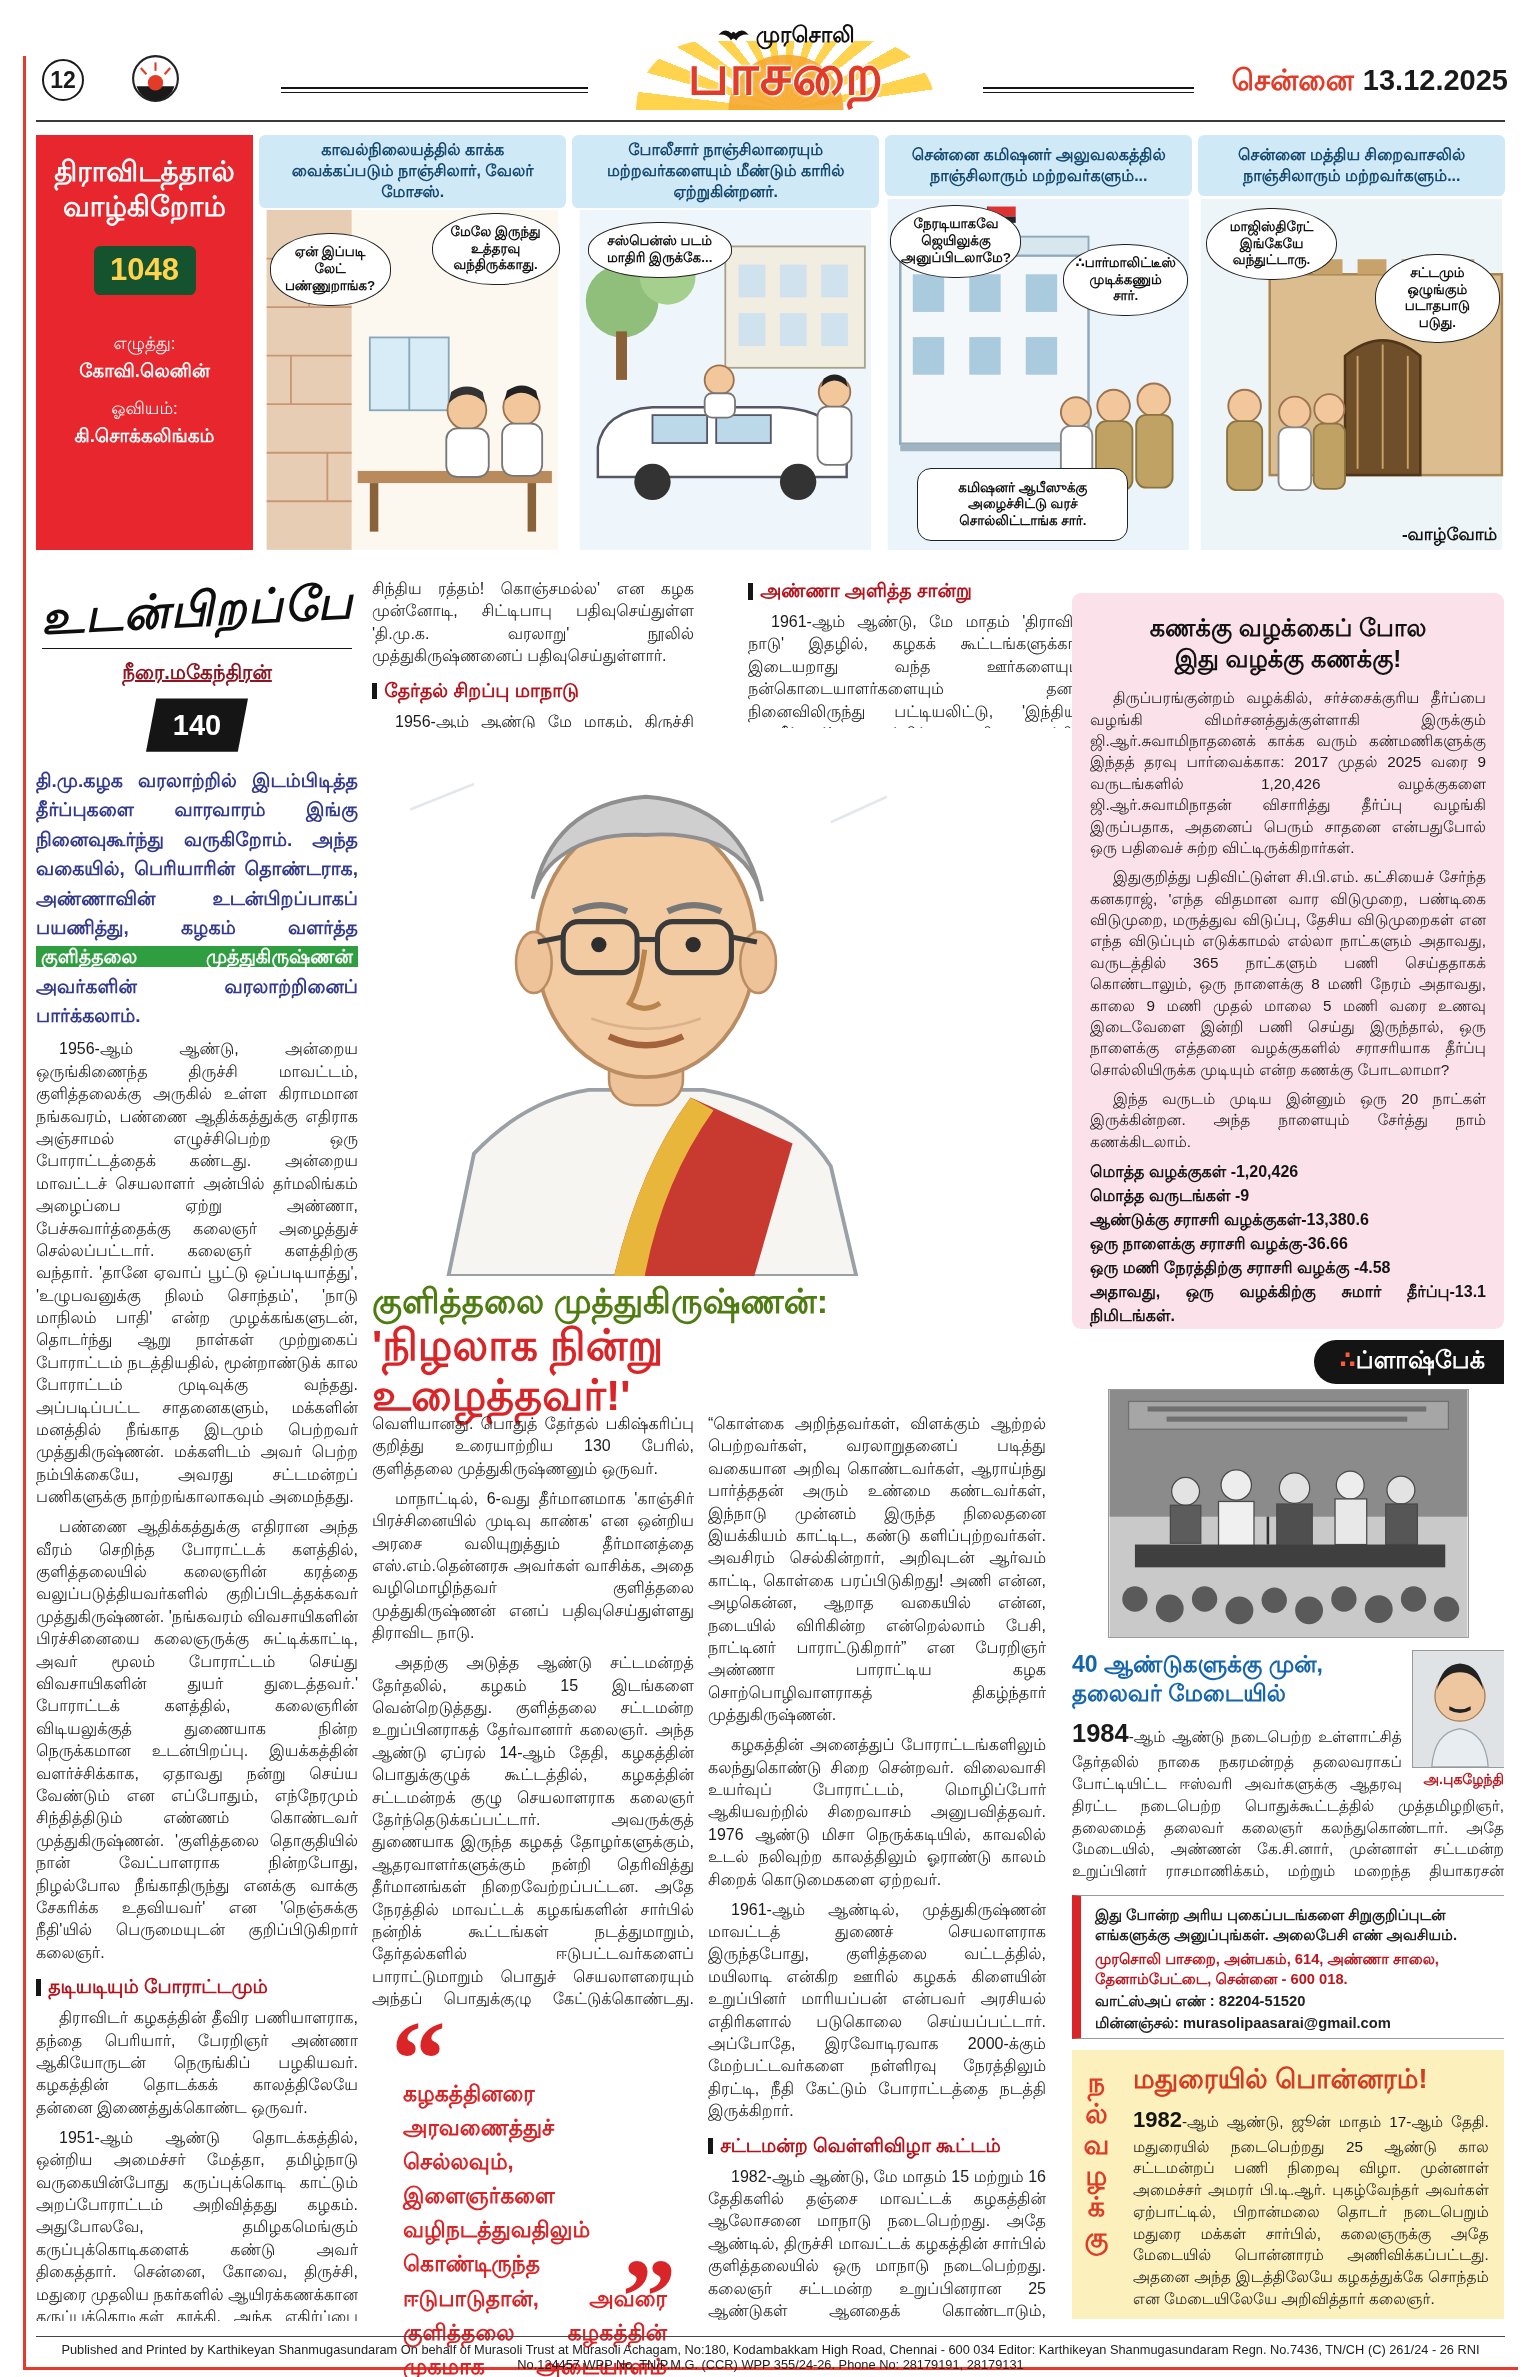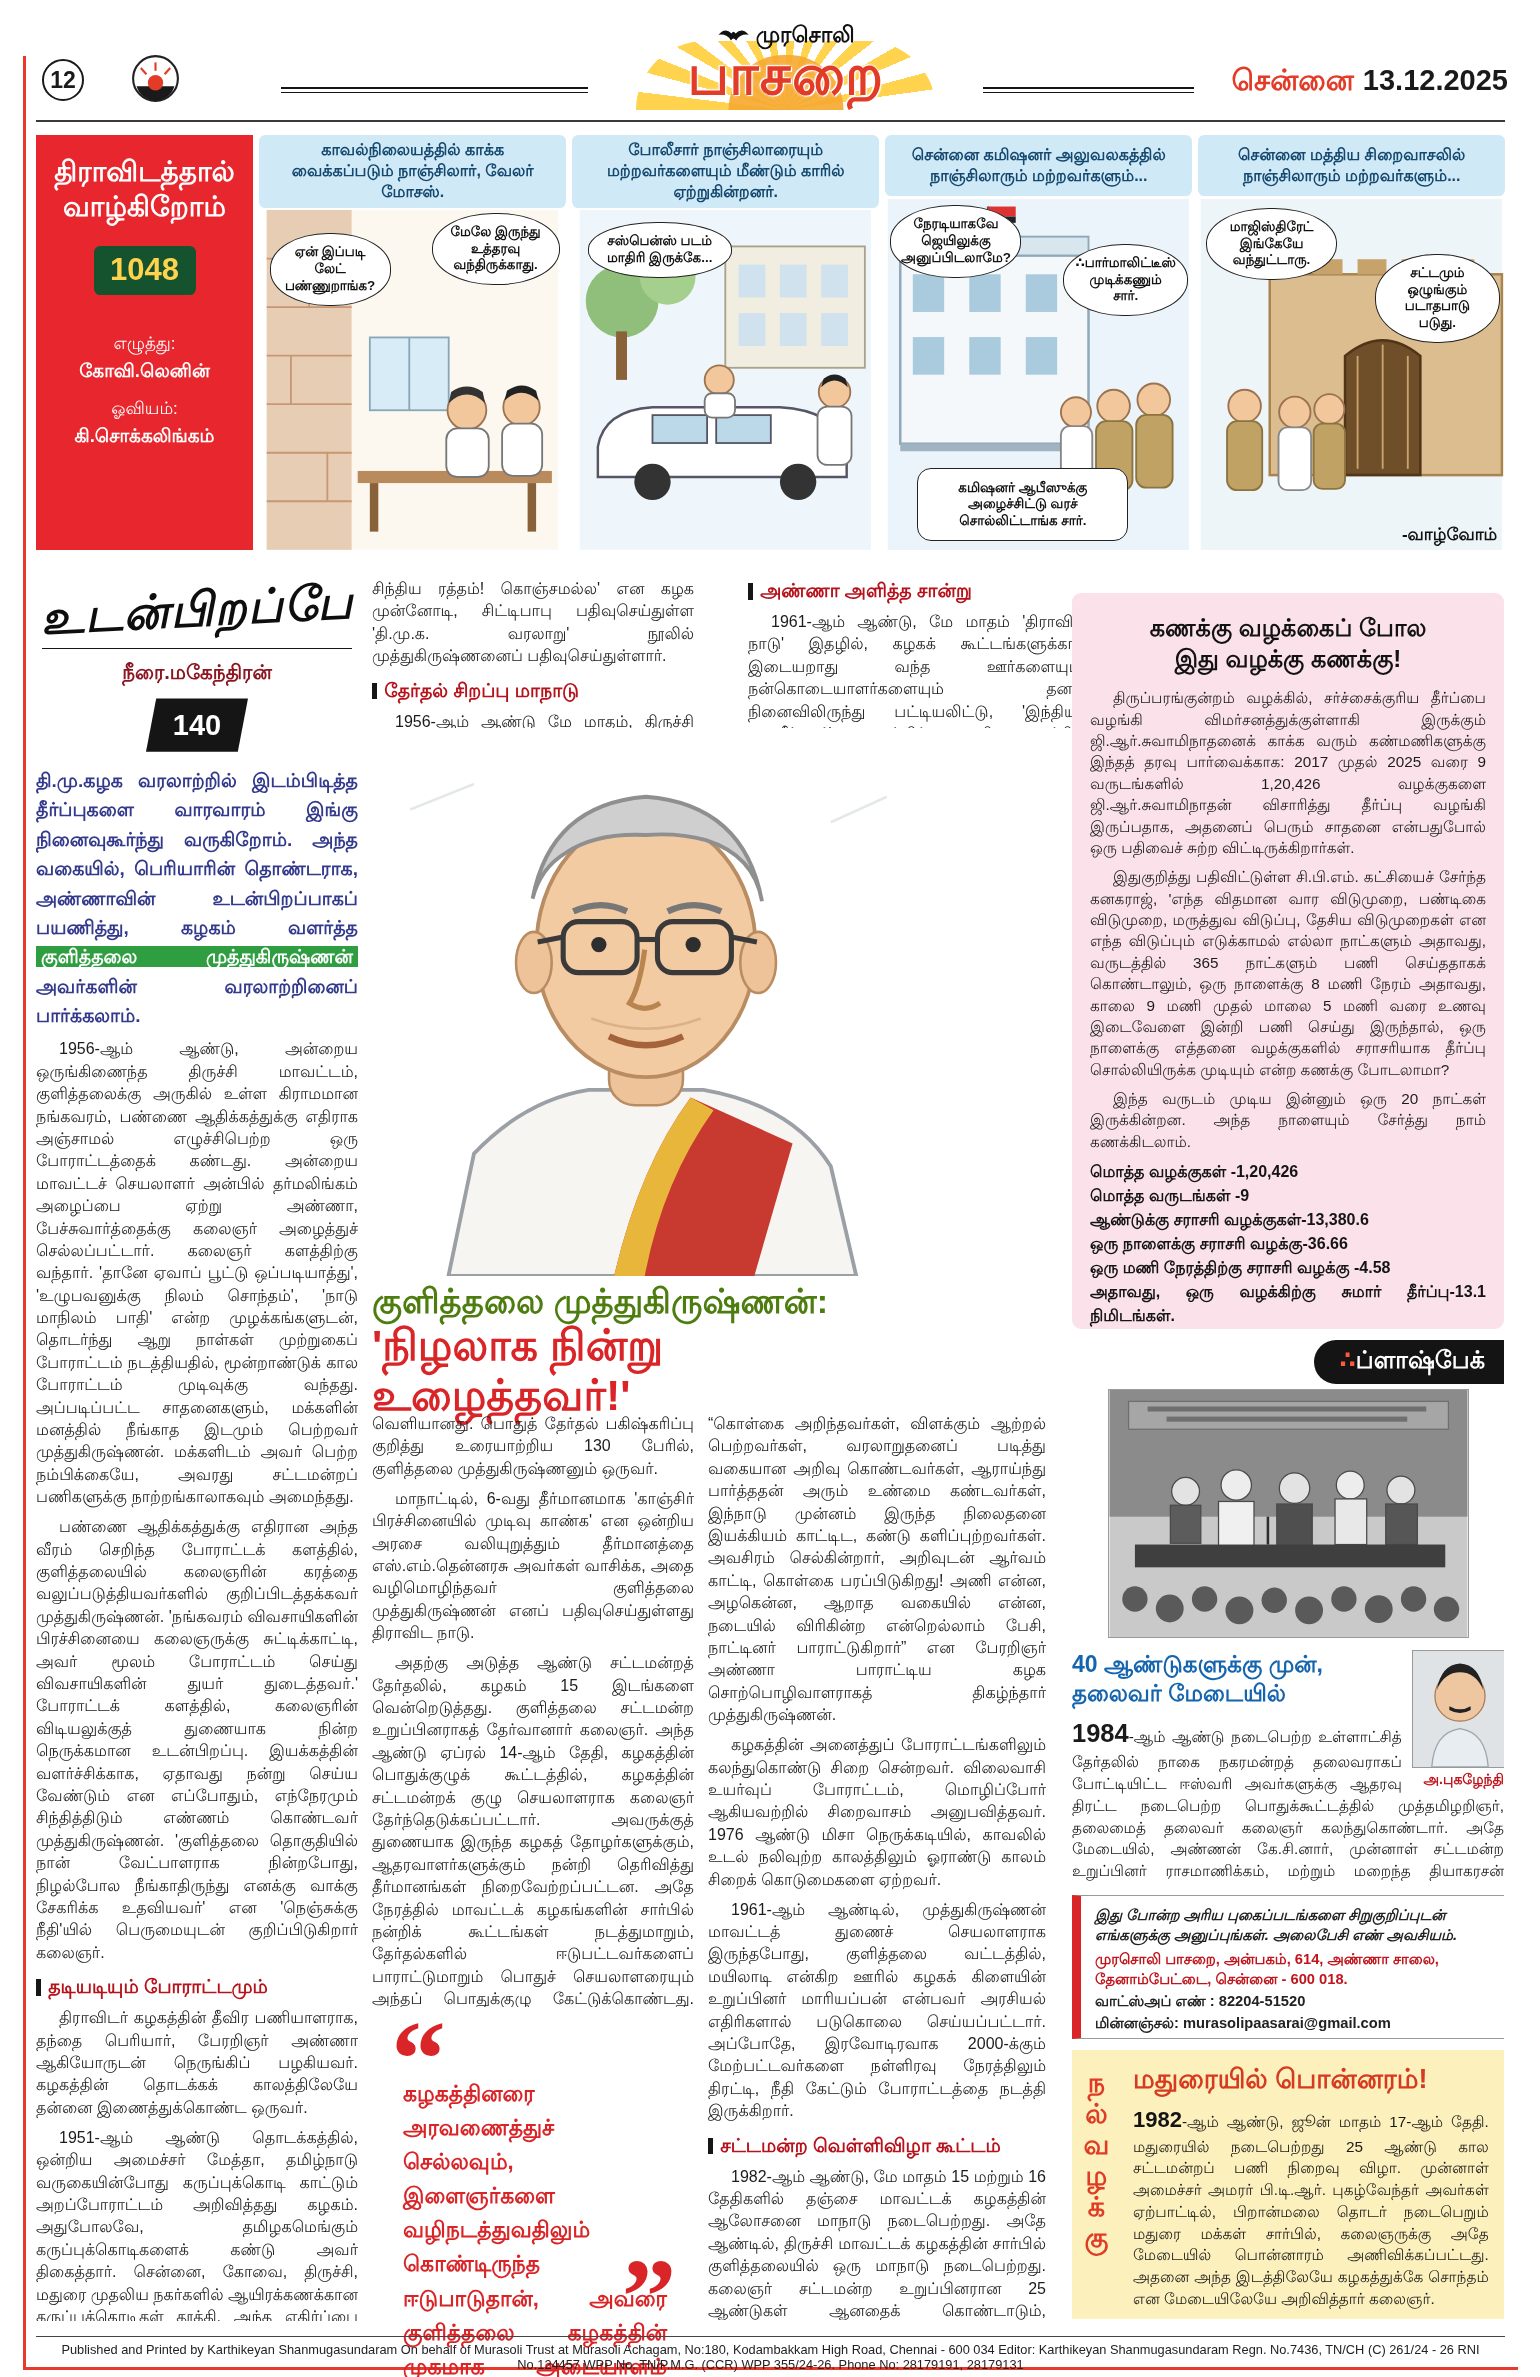--- a/index.html
+++ b/index.html
@@ -52,21 +52,21 @@
   .body-text { font-size:16px; line-height:1.4; text-align:justify; color:#1c1c1c; }
   .body-text p { margin-bottom:7.7px; text-indent:23px; }
   .body-text p.noindent { text-indent:0; }
   .sec-head { color:#b5121b; font-weight:bold; font-size:19px; margin:10.2px 0 6.4px; display:flex; align-items:center; }
   .sec-head::before { content:""; display:inline-block; width:4.5px; height:16.6px; background:#161616; margin-right:7.7px; }
 
   
   .udp-title { font-family:"Liberation Serif","DejaVu Serif",serif; font-style:italic; font-weight:bold;
                font-size:47px; transform:rotate(-3deg); letter-spacing:1.3px; color:#0e0e0e; text-align:center; }
   .udp-underline { border-bottom:1.9px solid #161616; margin:3.8px 6.4px 9px; }
-  .udp-author { text-align:center; color:#8c1621; font-weight:bold; font-size:20px; }
+  .udp-author { text-align:center; color:#8c1621; font-weight:bold; font-size:20px;text-decoration:underline; }
   .udp-badge { width:102px; background:#151515; color:#fff; font-size:29px; font-weight:bold; text-align:center;
                padding:6.4px 0; margin:12.8px auto 14px; clip-path:polygon(10% 0,100% 0,90% 100%,0 100%); }
   .intro { font-size:19px; font-weight:bold; color:#333a8c; line-height:1.55; text-align:justify; margin-bottom:12.8px; }
   .intro .hl { background:#2f9e41; color:#fff; padding:0 5.1px; }
 
   
   .portrait { position:absolute; left:372px; top:733px; width:548px; height:543px; overflow:hidden; }
   .portrait svg { width:100%; height:100%; display:block; }
   .headline { position:absolute; left:372px; top:1282px; width:548px; height:124px; }
   .headline .h1 { font-size:34px; font-weight:900; color:#4d7c0f; line-height:1.15; }
@@ -97,21 +97,21 @@
   .flash-body { position:absolute; left:0; top:310px; width:432px; }
   .flash-title { color:#1565ae; font-weight:900; font-size:23px; line-height:1.25; margin-bottom:7.7px; }
   .flash-text { font-size:15.3px; line-height:1.42; text-align:justify; }
   .flash-year { font-size:25.5px; font-weight:900; }
   .flash-pic { float:right; width:92px; margin:0 0 5.1px 10.2px; text-align:right; }
   .flash-pic svg { width:96px; height:118px; border:0.6px solid #999; display:block; }
   .flash-pic .cap2 { color:#c0151c; font-weight:bold; font-size:14px; margin-top:2.6px; }
 
   .contact { position:absolute; left:1072px; top:1895px; width:432px; height:144px; border-top:1.3px solid #9a9a9a;
              border-bottom:1.3px solid #9a9a9a; border-left:9px solid #d92528; padding:10.2px 6.4px 6.4px 14px; overflow:hidden; }
-  .contact .c1 { font-size:14.7px; font-weight:bold; color:#222; line-height:1.35;font-style:italic; }
+  .contact .c1 { font-size:14.7px; font-weight:bold; color:#222; line-height:1.35; }
   .contact .c2 { font-size:14.7px; font-weight:bold; color:#c0151c; line-height:1.35; margin-top:3.8px; }
   .contact .c3 { font-size:14.7px; font-weight:bold; color:#222; margin-top:3.8px; }
 
   .gold-box { position:absolute; left:1072px; top:2050px; width:432px; height:269px; background:#fcf0bc;
               padding:14px 15.3px 11.5px 61px; overflow:hidden; }
   .gold-vert { position:absolute; left:11.5px; top:19px; display:flex; flex-direction:column; align-items:center; gap:1.3px; }
   .gold-vert span { color:#e03c25; font-size:27px; font-weight:900; line-height:1.1; }
   .gold-title { color:#d63a1f; font-weight:900; font-size:27px; margin-bottom:6.4px; }
   .gold-text { font-size:15.3px; line-height:1.42; text-align:justify; }
   .gold-year { font-size:22px; font-weight:900; color:#141414; }

